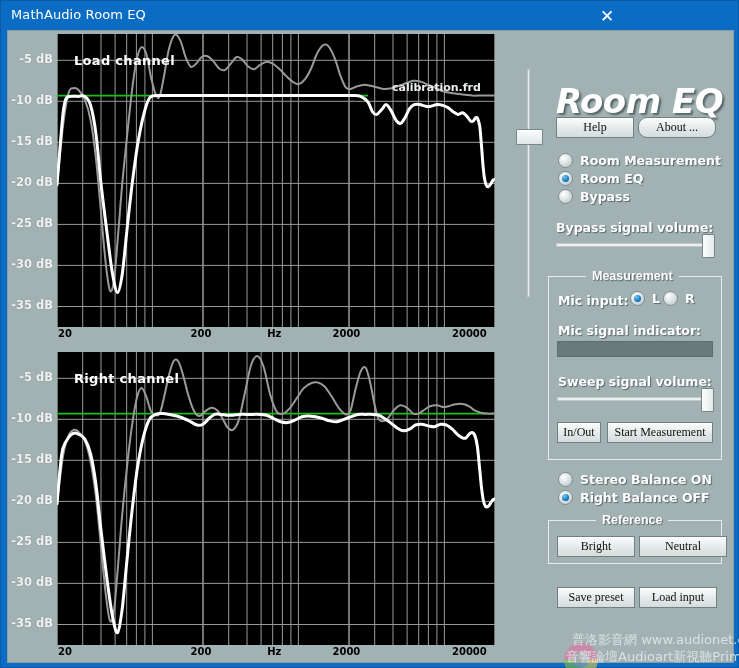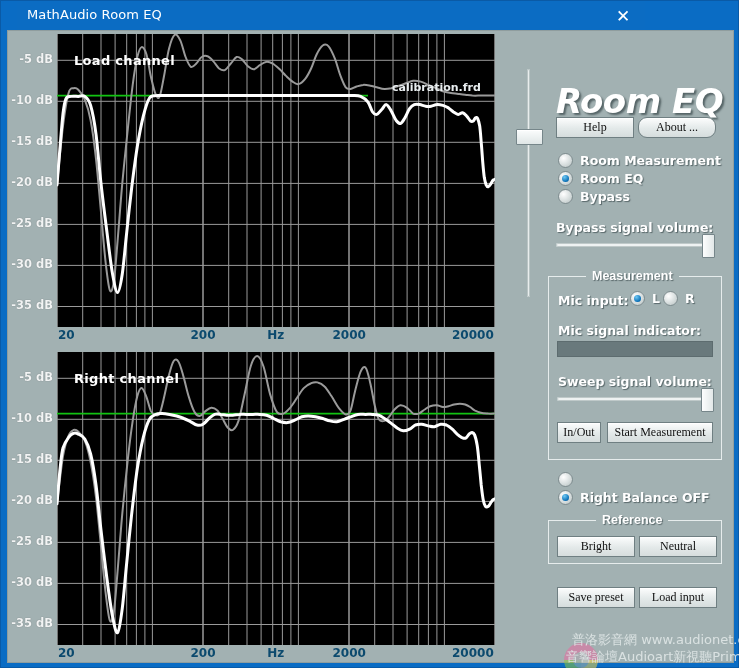--- a/index.html
+++ b/index.html
@@ -8,21 +8,21 @@
     font-family:"DejaVu Sans","Liberation Sans",sans-serif;
     background:#a8b5b6;
   }
   .window{
     position:absolute;left:0;top:0;width:739px;height:668px;
     background:#0a6cc4;box-sizing:border-box;
     border:1px solid #0a5aa6;
   }
   
   .titlebar{
-    position:absolute;left:16px;top:0;width:628px;height:29px;
+    position:absolute;left:0;top:0;width:628px;height:29px;
     background:#0b6cc3;
   }
   .titlebar .title{
     position:absolute;left:10px;top:6px;
     color:#ffffff;font-size:13px;letter-spacing:0.1px;
     font-family:"DejaVu Sans","Liberation Sans",sans-serif;
   }
   .closebtn{
     position:absolute;right:8px;top:4px;width:28px;height:22px;
     color:#fff;font-size:17px;text-align:center;line-height:22px;
@@ -41,21 +41,21 @@
     position:absolute;background:#000;
   }
   .plot svg{display:block;}
   .ylab{
     position:absolute;right:0;color:#f2f4f4;font-size:11.5px;
     font-weight:bold;text-align:right;white-space:nowrap;
     font-family:"DejaVu Sans","Liberation Sans",sans-serif;
     text-shadow:0 0 1px rgba(0,0,0,.4);
   }
   .xlab{
-    position:absolute;color:#0c4a6e;font-size:12px;font-weight:bold;
+    position:absolute;color:#000000;font-size:10px;font-weight:bold;
     white-space:nowrap;
     font-family:"DejaVu Sans","Liberation Sans",sans-serif;
   }
   .chtitle{
     position:absolute;color:#ffffff;font-size:13px;font-weight:bold;
     letter-spacing:0.3px;
     font-family:"DejaVu Sans","Liberation Sans",sans-serif;
   }
   .chnote{
     position:absolute;color:#e9eef0;font-size:11px;font-weight:bold;
@@ -337,30 +337,31 @@
 
     <div class="plabel" style="left:550px;top:343px;">Sweep signal volume:</div>
     <div class="htrack" style="left:549px;top:366px;width:156px;"></div>
     <div class="hthumb" style="left:693px;top:357px;"></div>
 
     <div class="btn" style="left:549px;top:391px;width:44px;height:21px;line-height:19px;">In/Out</div>
     <div class="btn" style="left:599px;top:391px;width:106px;height:21px;line-height:19px;">Start Measurement</div>
 
     <div class="radio-row" style="left:550px;top:441px;">
       <span class="radio"></span>
+      <span class="rlabel">Stereo Balance ON</span>
     </div>
     <div class="radio-row" style="left:550px;top:459px;">
       <span class="radio on"></span>
       <span class="rlabel">Right Balance OFF</span>
     </div>
 
     <div class="group" style="left:540px;top:489px;width:174px;height:44px;"></div>
     <div class="glabel" style="left:588px;top:482px;">Reference</div>
     <div class="btn" style="left:549px;top:505px;width:78px;height:21px;line-height:19px;">Bright</div>
-    <div class="btn" style="left:631px;top:505px;width:78px;height:21px;line-height:19px;">Neutral</div>
+    <div class="btn" style="left:631px;top:505px;width:88px;height:21px;line-height:19px;">Neutral</div>
 
     <div class="btn" style="left:549px;top:556px;width:78px;height:21px;line-height:19px;">Save preset</div>
     <div class="btn" style="left:631px;top:556px;width:78px;height:21px;line-height:19px;">Load input</div>
 
     <div class="wmlogo"></div>
     <div class="wm cn" style="left:564px;top:600px;">普洛影音網 www.audionet.com.tw</div>
     <div class="wm cn" style="left:558px;top:617px;">音響論壇Audioart新視聽Prime AV</div>
 
   </div>
 </div>

